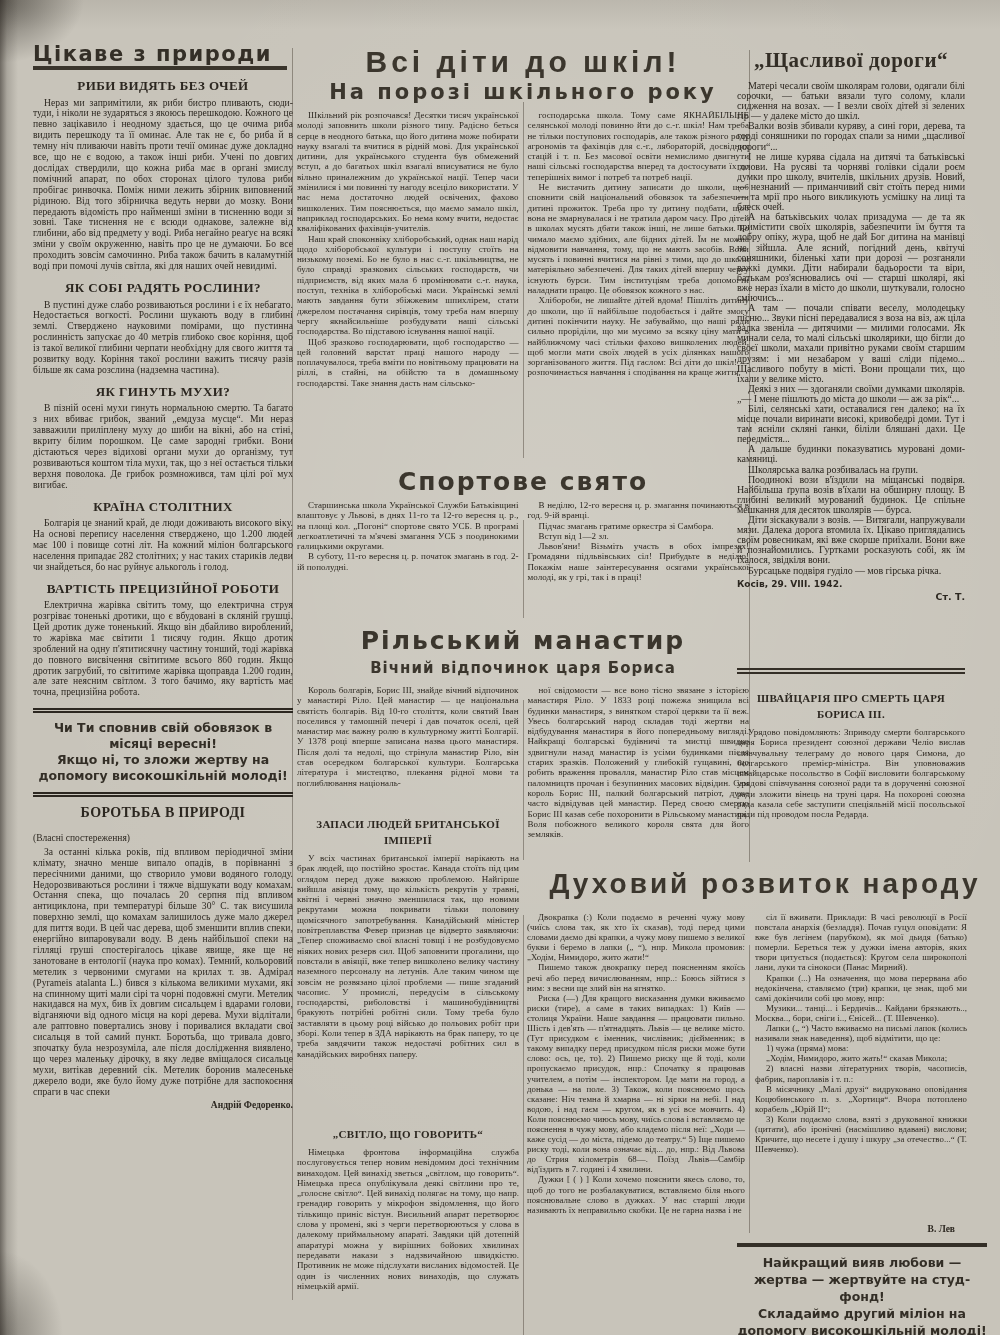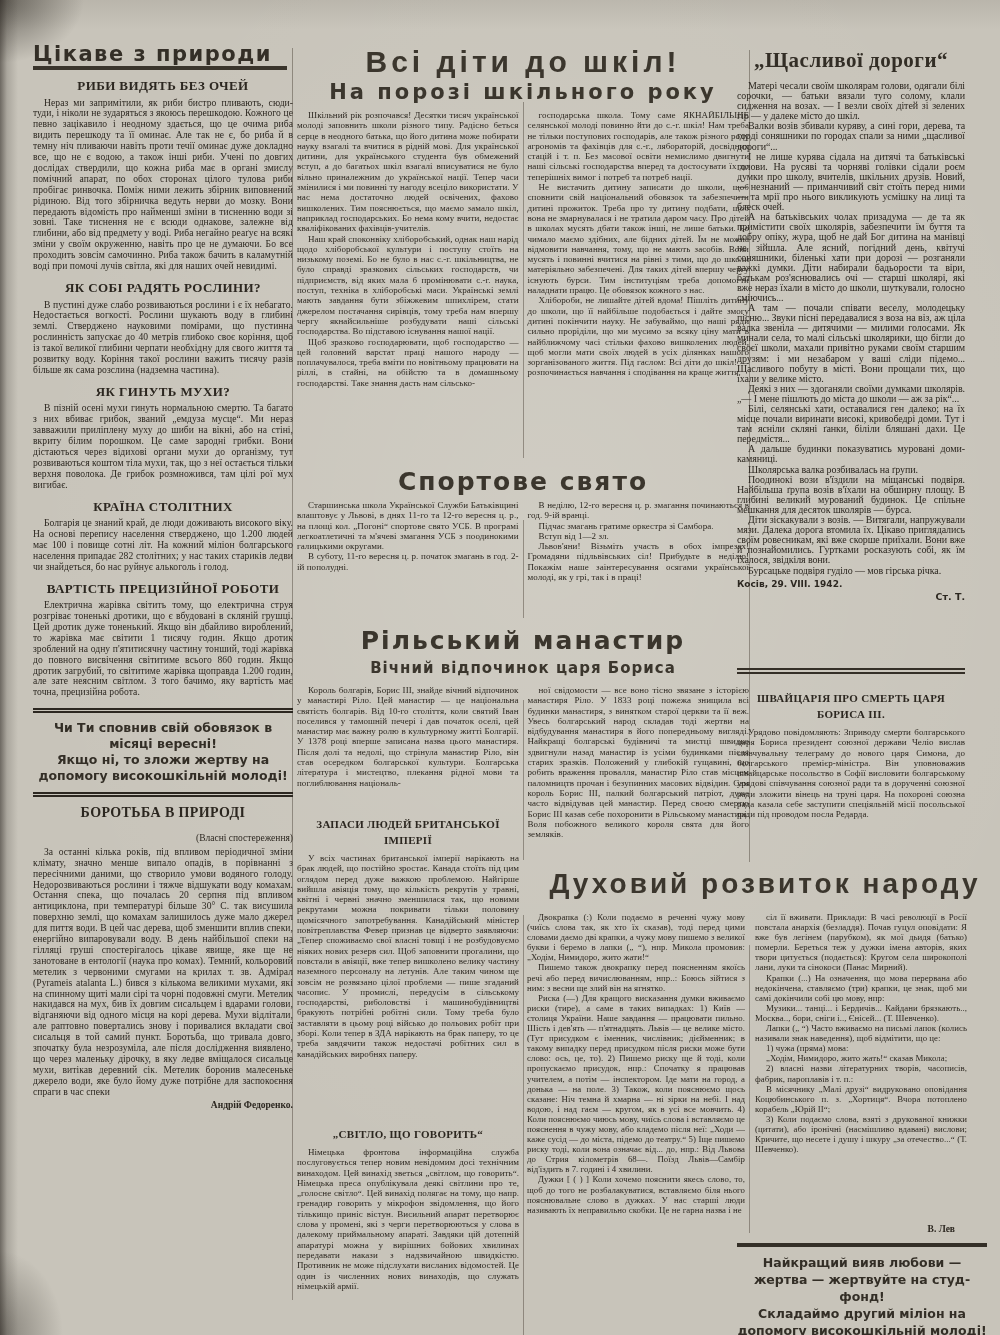--- a/index.html
+++ b/index.html
@@ -26,21 +26,21 @@
     color:#342f27;border-bottom:4px solid #3a352c;margin:0 6px 8px 0;}
   .hl-xl{font-family:Liberation Sans, sans-serif;font-weight:800;text-align:center;color:#3b362d;
     letter-spacing:4px;font-size:30px;line-height:32px;margin:0;}
   .hl-lg{font-family:"DejaVu Sans",sans-serif;font-weight:800;text-align:center;color:#3b362d;
     letter-spacing:3px;font-size:21px;line-height:24px;margin:2px 0 6px;}
   .hl-md{font-family:"DejaVu Sans",sans-serif;font-weight:800;text-align:center;color:#3b362d;
     letter-spacing:2px;font-size:25px;line-height:28px;margin:0 0 4px;}
   .hl-sub{font-family:"DejaVu Sans",sans-serif;font-weight:700;text-align:center;color:#3b362d;
     letter-spacing:1px;font-size:15px;margin:0 0 8px;}
   .art-title{font-weight:bold;text-align:center;font-size:13px;line-height:14.5px;margin:9px 0 4px;letter-spacing:.4px;}
-  .art-sub{text-align:right;font-size:9.5px;margin:12px 0 4px;}
+  .art-sub{text-align:left;font-size:9.5px;margin:12px 0 4px;}
   .serif-head{font-weight:bold;text-align:center;font-size:11px;line-height:16px;margin:8px 0 5px;letter-spacing:.3px;}
   .story-head{font-weight:bold;text-align:center;font-size:21px;letter-spacing:.5px;margin:0 0 8px;color:#332e26;}
   .twocol{display:flex;gap:9px;}
   .twocol > div{flex:1 1 0;min-width:0;}
   .sig{font-weight:bold;text-align:right;font-size:9.5px;margin-top:2px;}
   .dateline{font-weight:bold;font-size:9px;font-family:"DejaVu Sans",sans-serif;margin-top:3px;}
   
   .appeal{border-top:5px double #2c2720;border-bottom:5px double #2c2720;padding:7px 2px 8px;margin:10px 0 2px;}
   .appeal p{font-family:"DejaVu Sans",sans-serif;font-weight:800;text-align:center;font-size:12.5px;line-height:16px;margin:0;color:#332e26;}
   .bottombox p{font-family:"DejaVu Sans",sans-serif;font-weight:800;text-align:center;font-size:12.5px;line-height:17px;margin:0;color:#332e26;}

